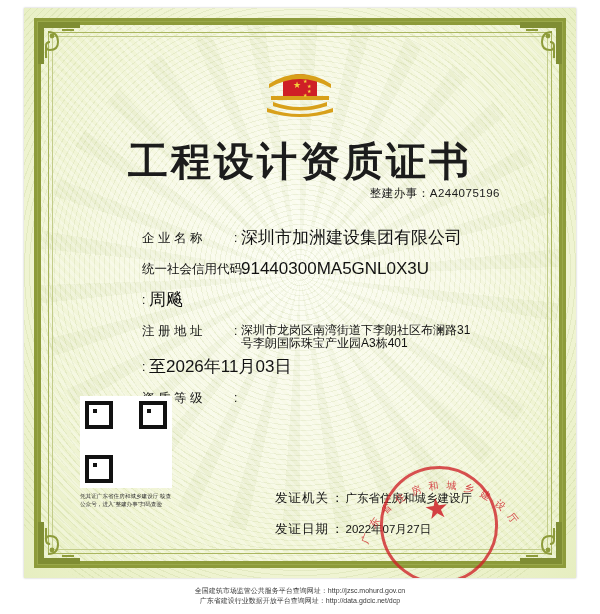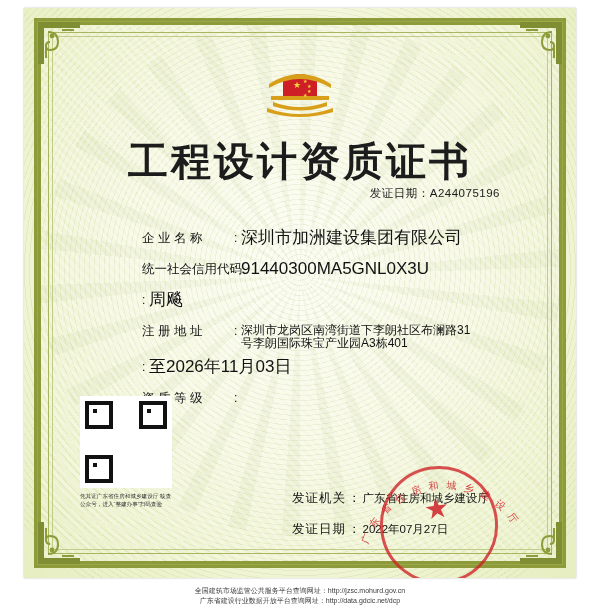--- a/index.html
+++ b/index.html
@@ -238,21 +238,21 @@
     margin-top: 4px;
     font-size: 5.6px;
     line-height: 8px;
     color: #333;
     width: 96px;
   }
 
   
   .issuer {
     position: absolute;
-    right: 74px;
+    right: 91px;
     top: 482px;
     width: 210px;
     text-align: right;
     margin-left: 8px;
   }
   .issuer-row {
     display: flex;
     align-items: center;
     margin-bottom: 14px;
     font-size: 12.5px;
@@ -385,21 +385,21 @@
             <text x="44" y="31" font-size="5" font-family="Liberation Sans, sans-serif">★</text>
             <text x="40" y="35" font-size="5" font-family="Liberation Sans, sans-serif">★</text>
           </g>
         </g>
       </svg>
     </div>
 
     <div class="title">工程设计资质证书</div>
 
     <div class="cert-no">
-      <span>发证日期：</span><span>A244075196</span>
+      <span>整建办事：</span><span>A244075196</span>
     </div>
 
     <div class="fields">
 
       <div class="field-row">
         <div class="field-label">企 业 名 称</div>
         <div class="field-sep">:</div>
         <div class="field-value">深圳市加洲建设集团有限公司</div>
       </div>
 

